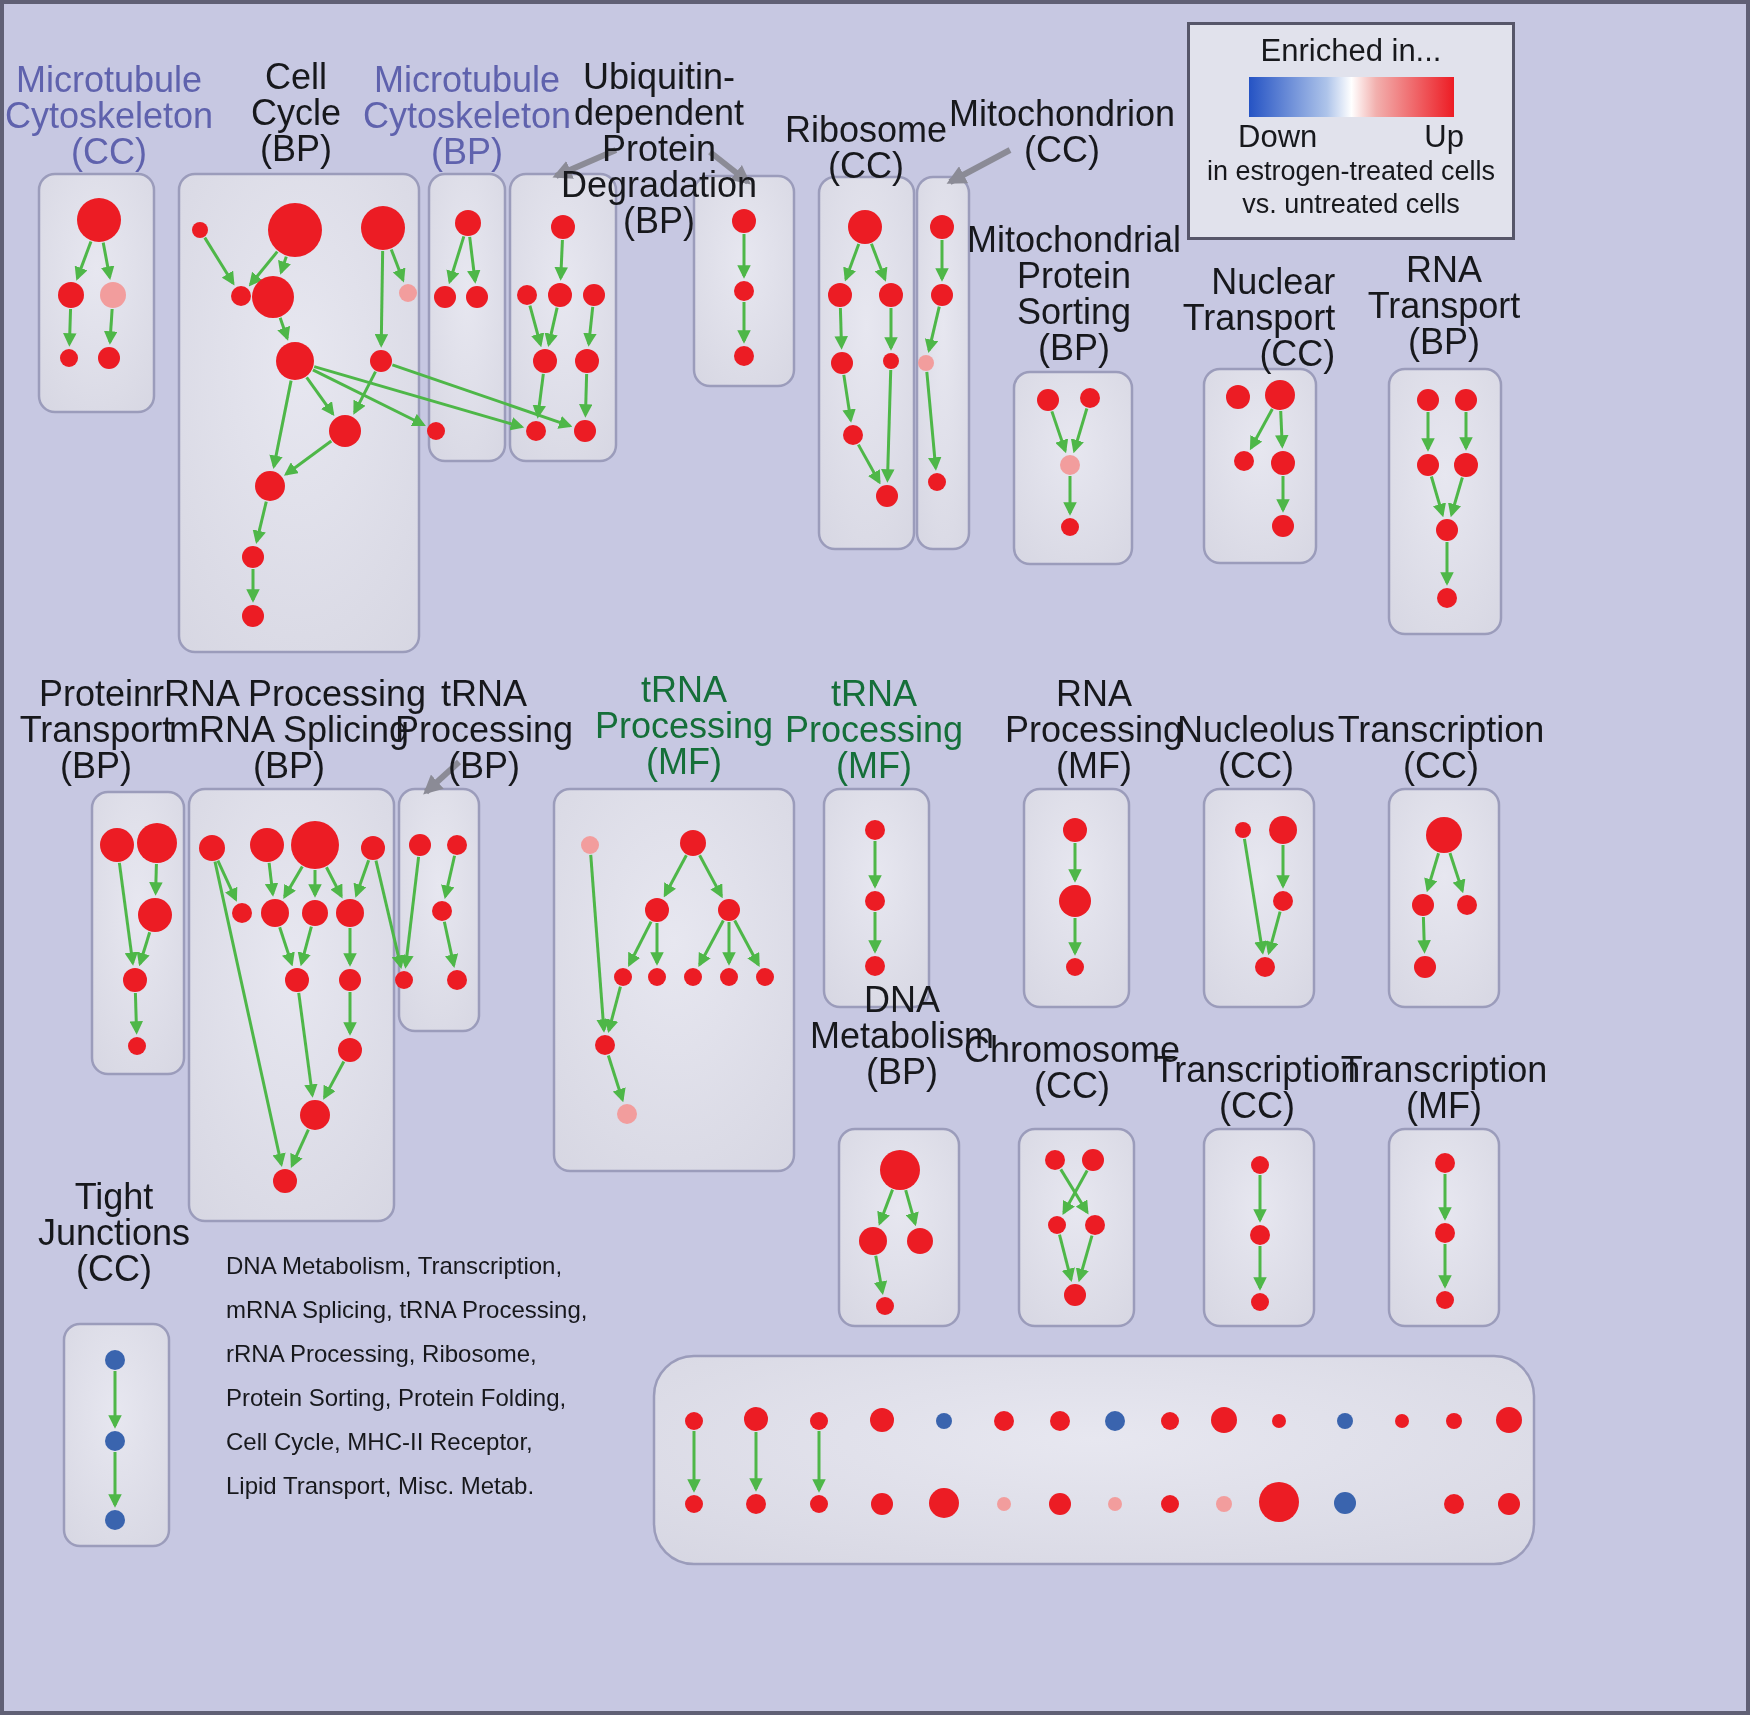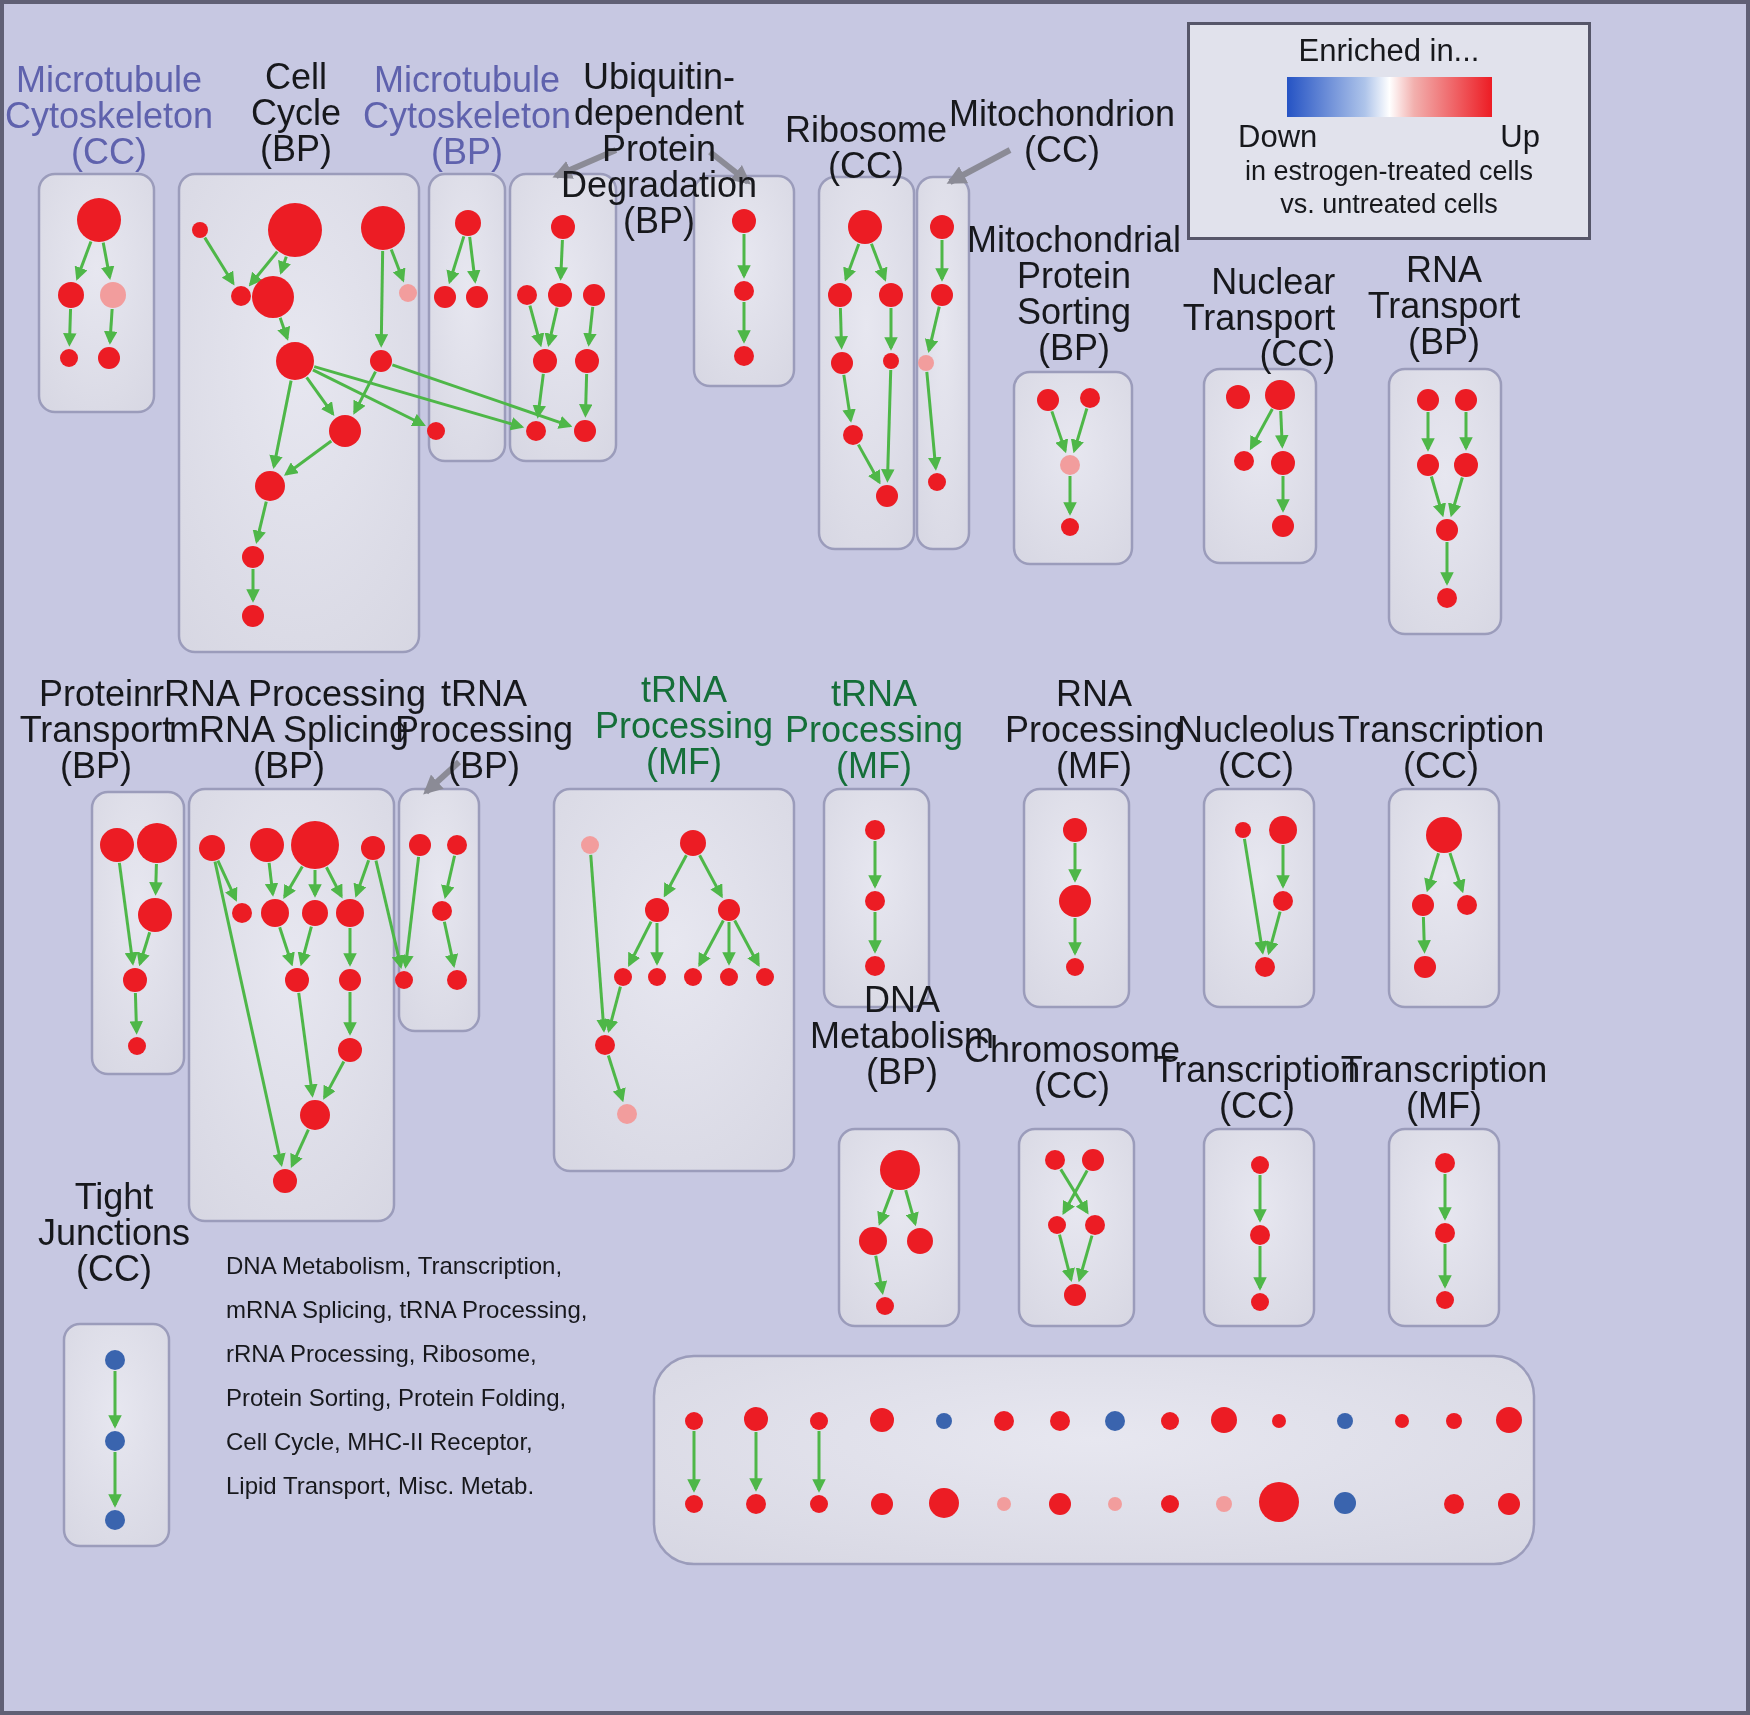--- a/index.html
+++ b/index.html
@@ -8,21 +8,21 @@
             border:4px solid #606075; overflow:hidden; }
   svg.net { position:absolute; left:0; top:0; }
   .gbox   { fill:url(#boxg); stroke:#9b9cbb; stroke-width:2.5; }
   .gedge  { stroke:#4eb748; stroke-width:3; fill:none; }
   .garrow { stroke:#8b8b96; stroke-width:6; fill:none; }
   .labels { position:absolute; inset:0; pointer-events:none; }
   .clabel { position:absolute; transform:translateX(-50%); text-align:center;
             white-space:pre-line; font-size:36px; line-height:36px; color:#17181c; }
   .lc-purple { color:#5f62ad; }
   .lc-green  { color:#156f39; }
-  .legend { position:absolute; left:1183px; top:18px; width:404px; height:218px;
+  .legend { position:absolute; left:1183px; top:18px; width:328px; height:218px;
             background:#e1e2ec; border:3px solid #565669; text-align:center; }
   .legend-title { margin-top:8px; font-size:31px; color:#17181c; }
   .legend-bar { width:205px; height:40px; margin:8px auto 2px auto; }
   .legend-ends { display:flex; justify-content:space-between; padding:0 48px;
                  font-size:31px; color:#17181c; }
   .legend-sub { font-size:27px; line-height:33px; color:#17181c; }
   .misc-text { position:absolute; left:222px; top:1240px; font-size:24px; line-height:44px;
                white-space:pre-line; color:#17181c; }
 </style>
 </head>

